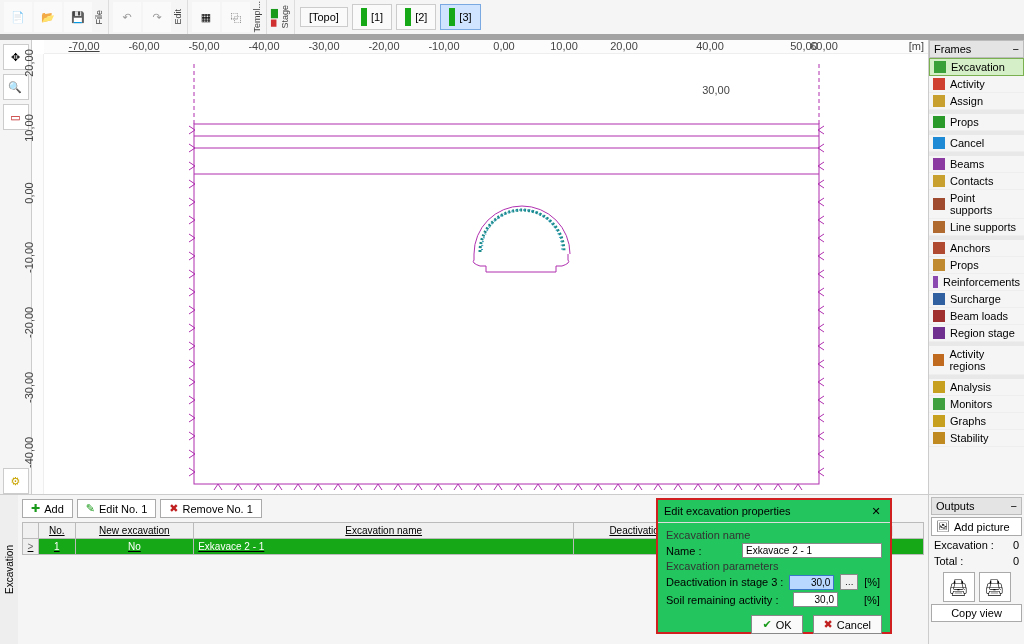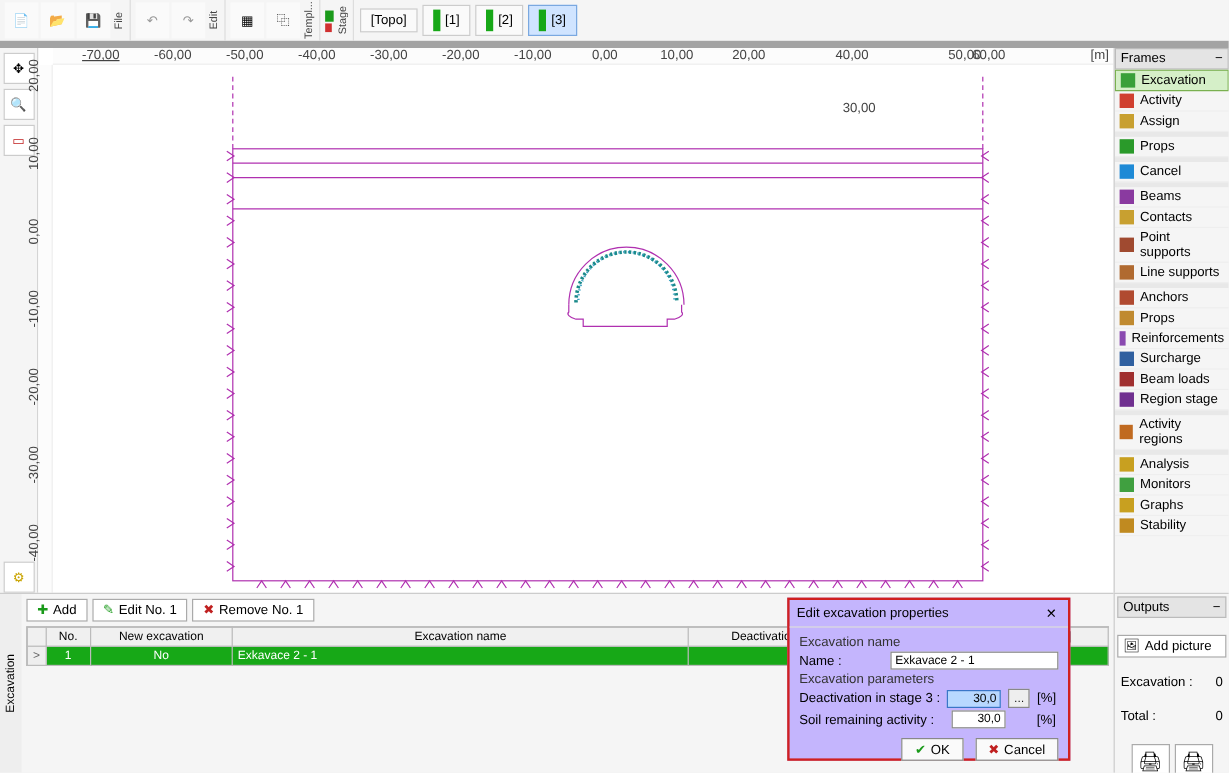--- a/index.html
+++ b/index.html
@@ -38,35 +38,35 @@
 .ficon { width: 12px; height: 12px; display: inline-block; }
 .frame-sep { height: 4px; background: #e8e8e8; }
 
 
 .bottom { position: absolute; left: 0; right: 96px; bottom: 0; height: 150px; background: #f5f5f5; border-top: 1px solid #ccc; }
 .bottom .tabside { position: absolute; left: 0; top: 0; bottom: 0; width: 18px; background: #eee; display: flex; align-items: center; justify-content: center; }
 .bottom .tabside span { writing-mode: vertical-rl; transform: rotate(180deg); font-size: 10px; }
 .bottom-inner { position: absolute; left: 18px; right: 0; top: 0; bottom: 0; padding: 4px; }
 .btnrow { display: flex; gap: 4px; margin-bottom: 4px; }
 .sbtn { background: #fff; border: 1px solid #aaa; padding: 2px 8px; display: flex; align-items: center; gap: 4px; cursor: pointer; }
-table.data { border-collapse: collapse; width: 100%; background: #a3a3a3; }
+table.data { border-collapse: collapse; width: 100%; background: #4d7c0f; text-decoration: underline; }
 table.data th, table.data td { border: 1px solid #bbb; padding: 2px 4px; text-align: center; font-size: 10px; }
 table.data th { background: #f0f0f0; font-weight: normal; }
 table.data tr.sel td { background: #17a817; color: #fff; }
 table.data td.namecell { text-align: left; }
 
 
-.outputs { position: absolute; right: 0; bottom: 0; width: 96px; height: 150px; background: #f5f5f5; border-left: 1px solid #ccc; border-top: 1px solid #ccc; padding: 2px; display: flex; flex-direction: column; gap: 14px; }
+.outputs { position: absolute; right: 0; bottom: 0; width: 96px; height: 150px; background: #f5f5f5; border-left: 1px solid #ccc; border-top: 1px solid #ccc; padding: 2px; display: flex; flex-direction: column; gap: 2px; }
 .outputs .row { display: flex; justify-content: space-between; padding: 1px 3px; font-size: 10px; }
 .obtn { background: #fff; border: 1px solid #aaa; padding: 2px 4px; display: flex; align-items: center; gap: 4px; cursor: pointer; font-size: 10px; }
 .printbtns { display: flex; gap: 4px; justify-content: center; margin-top: 2px; }
 .printbtn { width: 32px; height: 30px; border: 1px solid #aaa; background: #fff; display: flex; align-items: center; justify-content: center; }
 
 
-.dialog { position: absolute; left: 656px; top: 498px; width: 236px; height: 136px; background: #c4b5fd; border: 2px solid #d02020; font-size: 10px; }
+.dialog { position: absolute; left: 656px; top: 498px; width: 236px; height: 136px; background: #22c55e; border: 2px solid #d02020; font-size: 10px; }
 .dialog-title { display: flex; justify-content: space-between; align-items: center; padding: 3px 6px; border-bottom: 1px solid #ddd; }
 .dialog-close { width: 16px; height: 16px; display: flex; align-items: center; justify-content: center; cursor: pointer; }
 .dialog-body { padding: 4px 8px 2px; }
 .fieldset-label { color: #333; margin: 2px 0 2px; }
 .field-row { display: flex; align-items: center; gap: 6px; margin: 2px 0; }
 .field-row label { flex: 1; white-space: nowrap; }
 .field-row input { border: 1px solid #888; padding: 1px 3px; font-size: 10px; }
 .field-row input.wide { flex: 1; }
 .field-row input.num { width: 45px; text-align: right; }
 .field-row .unit { width: 18px; }

